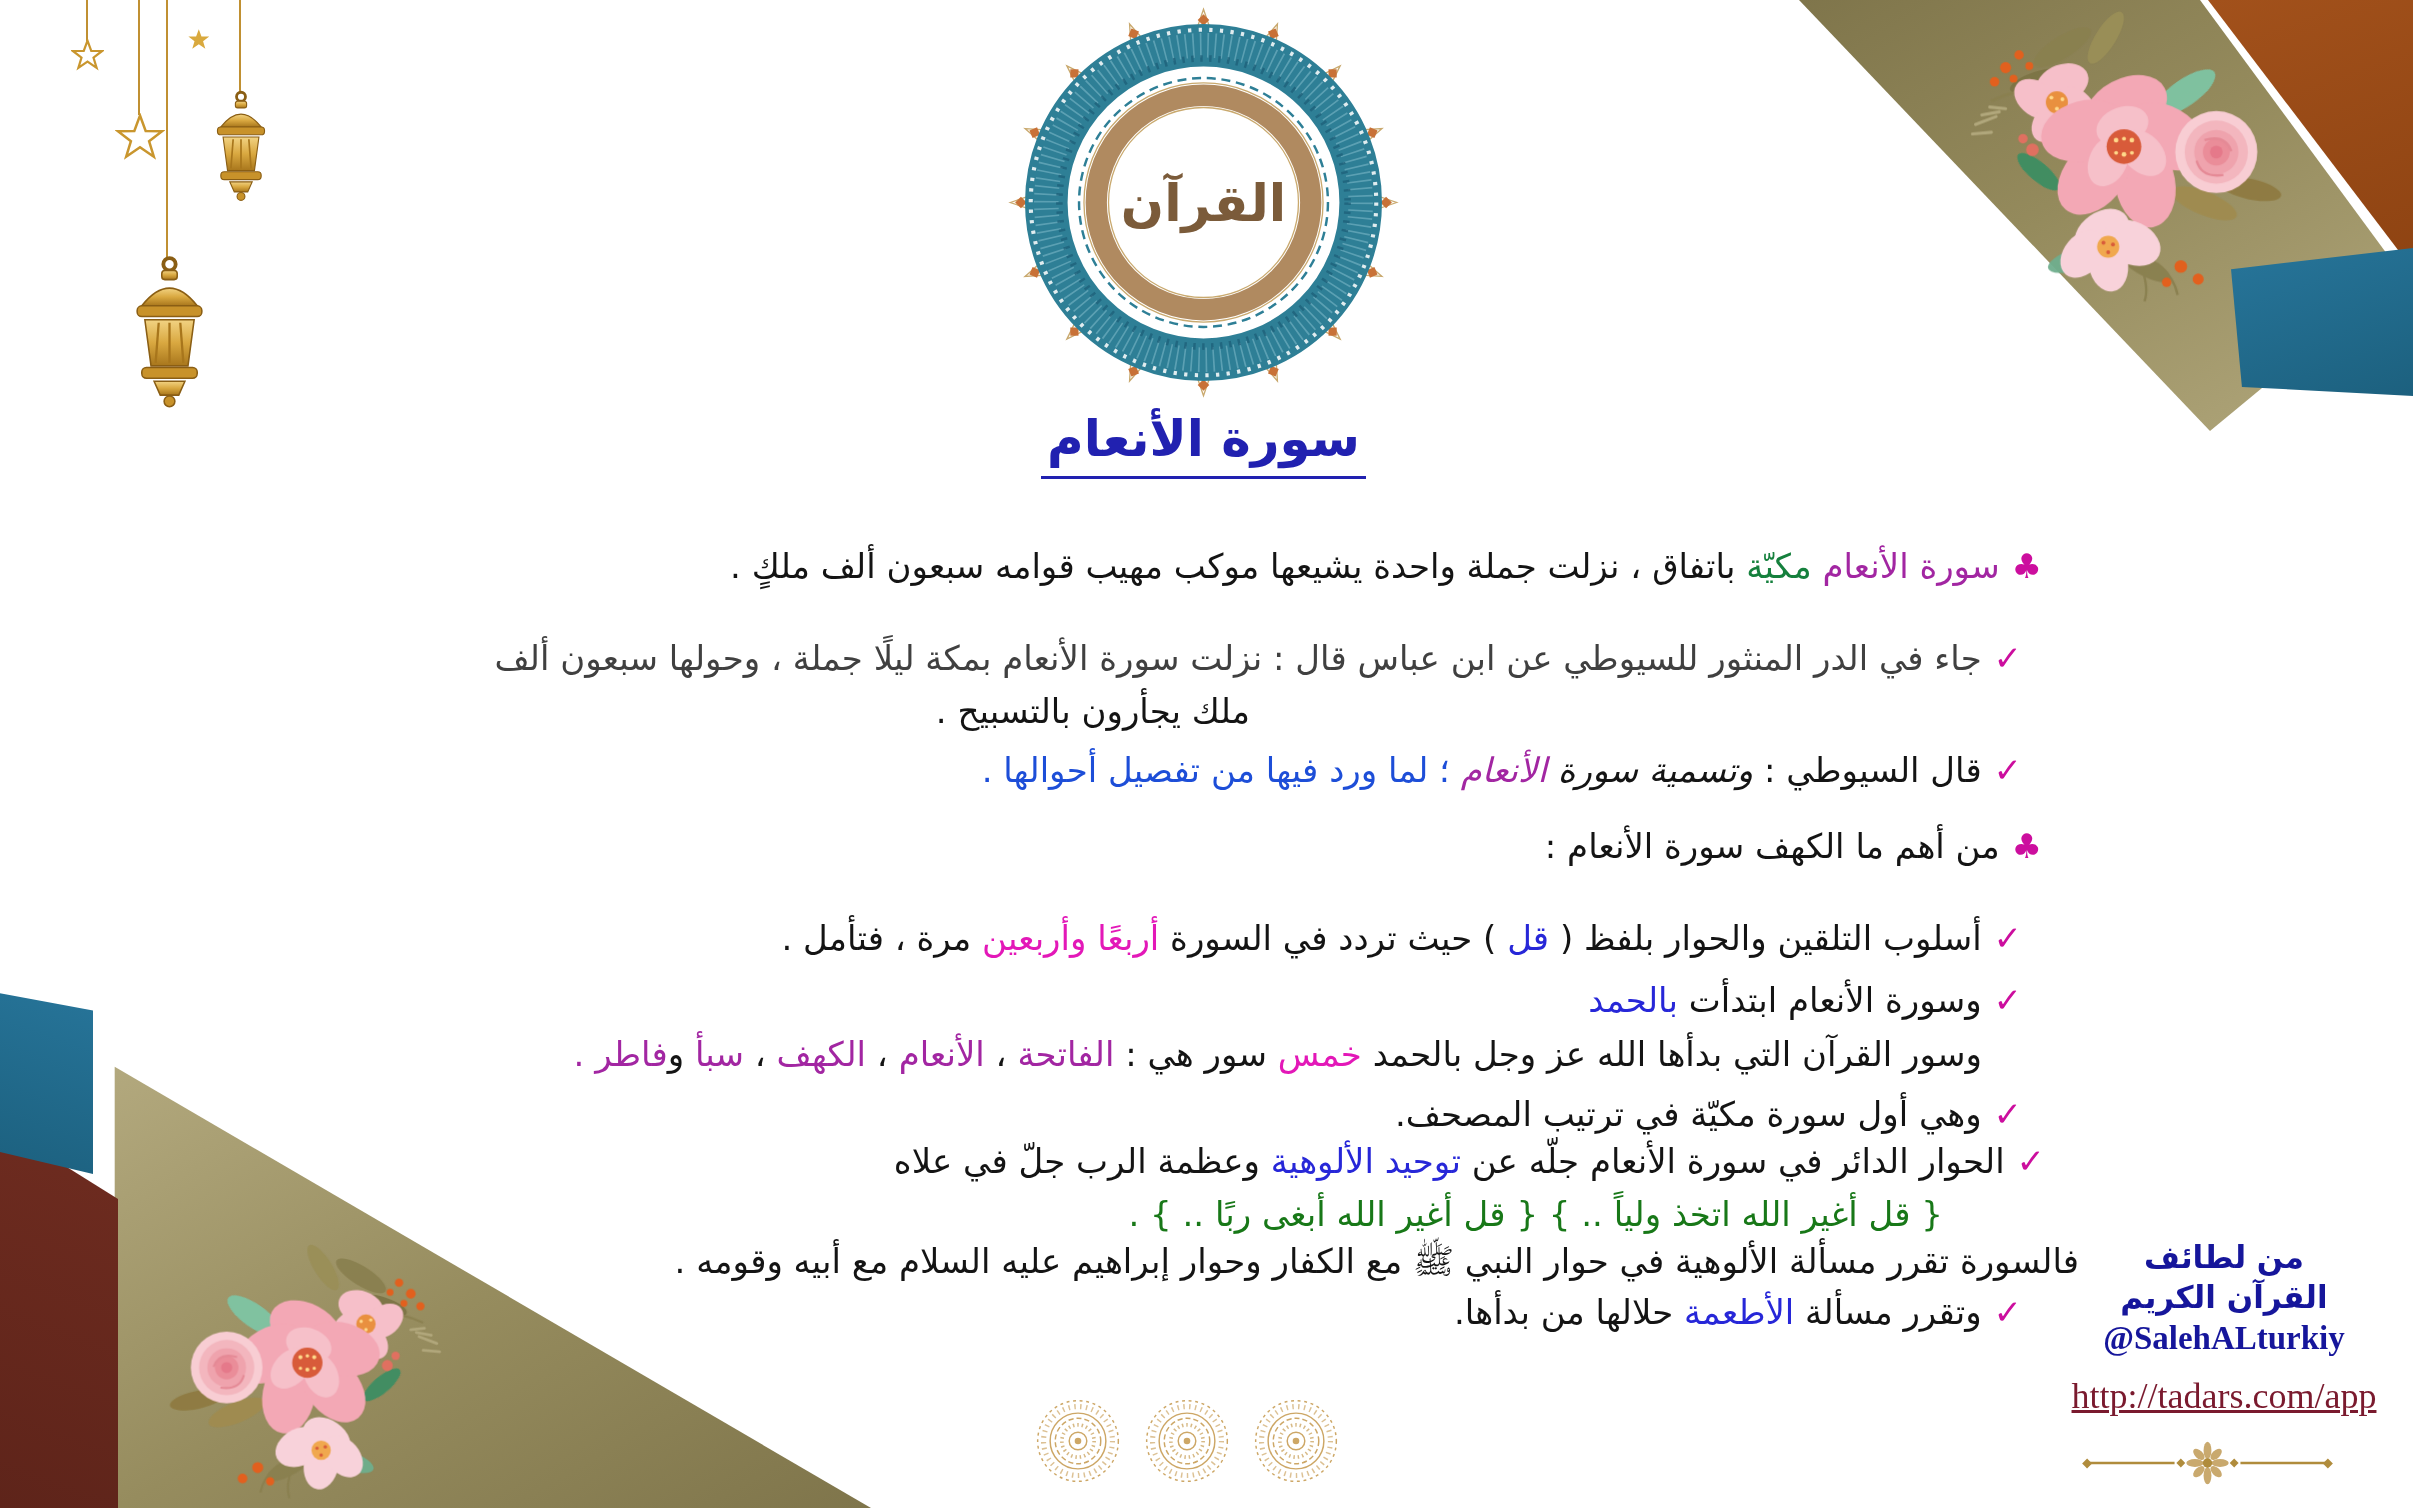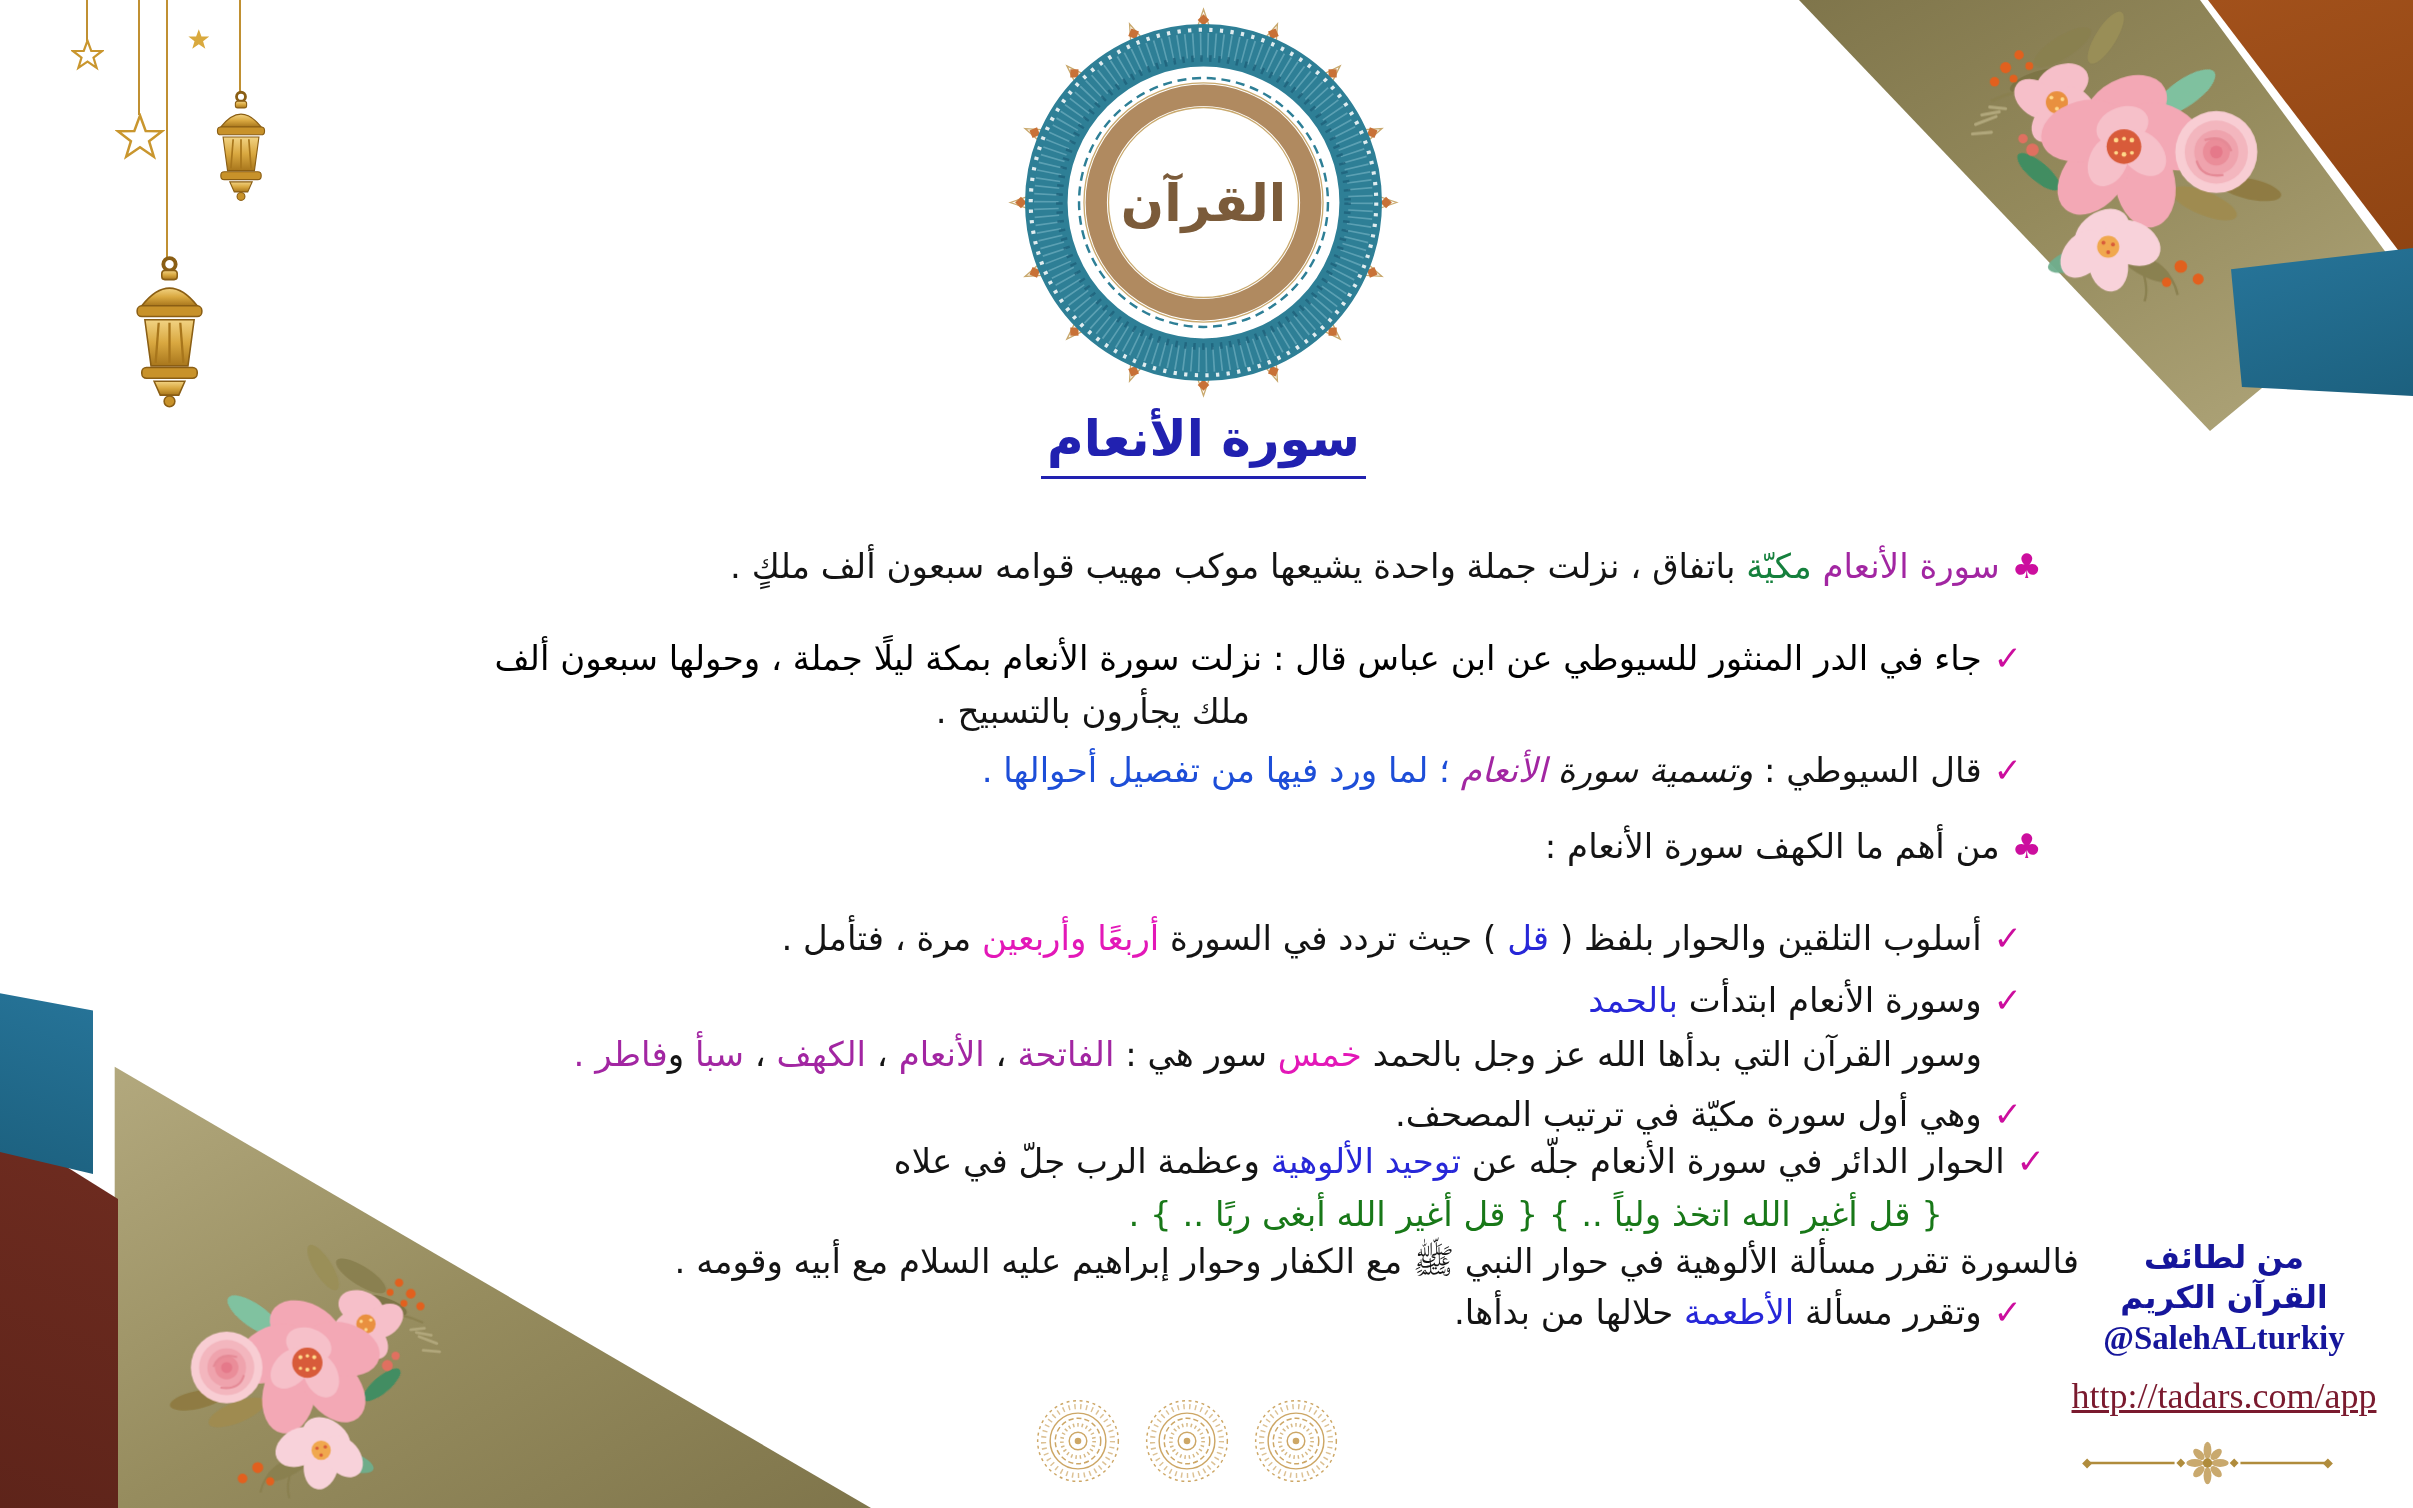--- a/index.html
+++ b/index.html
@@ -264,21 +264,21 @@
   <circle cx="240" cy="240" r="146" fill="none" stroke="#c9a96e" stroke-width="1.6"></circle>
   <circle cx="240" cy="240" r="116" fill="none" stroke="#c9a96e" stroke-width="1.6"></circle>
   <text x="240" y="262" text-anchor="middle" font-size="62" font-weight="bold" fill="#7b5b3a" font-family="DejaVu Sans, sans-serif" direction="rtl">القرآن</text>
 </svg>
 
 <div class="title-wrap">
   <span class="page-title" style="color: rgb(33, 33, 176);">سورة الأنعام</span>
 </div>
 
 <div class="line l1"><span style="color: rgb(204, 14, 158); font-weight: 700;">♣ </span><span style="color: rgb(162, 38, 162);">سورة الأنعام </span><span style="color: #15803d;">مكيّة </span><span style="color: rgb(20, 20, 20);">باتفاق ، نزلت جملة واحدة يشيعها موكب مهيب قوامه سبعون ألف ملكٍ .</span></div>
-<div class="line l2"><span style="color: rgb(204, 14, 158); font-weight: 700;">✓ </span><span style="color: #000000;">جاء في الدر المنثور للسيوطي عن ابن عباس قال : نزلت سورة الأنعام بمكة ليلًا جملة ، وحولها سبعون ألف</span></div>
+<div class="line l2"><span style="color: rgb(204, 14, 158); font-weight: 700;">✓ </span><span style="color: #404040;">جاء في الدر المنثور للسيوطي عن ابن عباس قال : نزلت سورة الأنعام بمكة ليلًا جملة ، وحولها سبعون ألف</span></div>
 <div class="line l3"><span style="color: rgb(20, 20, 20);">ملك يجأرون بالتسبيح .</span></div>
 <div class="line l4"><span style="color: rgb(204, 14, 158); font-weight: 700;">✓ </span><span style="color: rgb(20, 20, 20);">قال السيوطي : </span><span style="color: rgb(20, 20, 20); font-style: italic;">وتسمية سورة </span><span style="color: rgb(162, 38, 162); font-style: italic;">الأنعام</span><span style="color: #1d4ed8;"> ؛ لما ورد فيها من تفصيل أحوالها .</span></div>
 <div class="line l5"><span style="color: rgb(204, 14, 158); font-weight: 700;">♣ </span><span style="color: rgb(20, 20, 20);">من أهم ما الكهف سورة الأنعام :</span></div>
 <div class="line l6"><span style="color: rgb(204, 14, 158); font-weight: 700;">✓ </span><span style="color: rgb(20, 20, 20);">أسلوب التلقين والحوار بلفظ ( </span><span style="color: rgb(39, 39, 216);">قل</span><span style="color: rgb(20, 20, 20);"> ) حيث تردد في السورة </span><span style="color: rgb(227, 24, 184);">أربعًا وأربعين</span><span style="color: rgb(20, 20, 20);"> مرة ، فتأمل .</span></div>
 <div class="line l7"><span style="color: rgb(204, 14, 158); font-weight: 700;">✓ </span><span style="color: rgb(20, 20, 20);">وسورة الأنعام ابتدأت </span><span style="color: rgb(39, 39, 216); margin-left: 15px;">بالحمد</span></div>
 <div class="line l8"><span style="color: rgb(20, 20, 20);">وسور القرآن التي بدأها الله عز وجل بالحمد </span><span style="color: rgb(227, 24, 184);">خمس</span><span style="color: rgb(20, 20, 20);"> سور هي : </span><span style="color: rgb(162, 38, 162);">الفاتحة</span><span style="color: rgb(20, 20, 20);"> ، </span><span style="color: rgb(162, 38, 162);">الأنعام</span><span style="color: rgb(20, 20, 20);"> ، </span><span style="color: rgb(162, 38, 162);">الكهف</span><span style="color: rgb(20, 20, 20);"> ، </span><span style="color: rgb(162, 38, 162);">سبأ</span><span style="color: rgb(20, 20, 20);"> و</span><span style="color: rgb(162, 38, 162);">فاطر .</span></div>
 <div class="line l9"><span style="color: rgb(204, 14, 158); font-weight: 700;">✓ </span><span style="color: rgb(20, 20, 20);">وهي أول سورة مكيّة في ترتيب المصحف.</span></div>
 <div class="line l10"><span style="color: rgb(204, 14, 158); font-weight: 700;">✓ </span><span style="color: rgb(20, 20, 20);">الحوار الدائر في سورة الأنعام جلّه عن </span><span style="color: rgb(39, 39, 216);">توحيد الألوهية</span><span style="color: rgb(20, 20, 20);"> وعظمة الرب جلّ في علاه</span></div>
 <div class="line l11"><span style="color: rgb(24, 120, 24);">{ قل أغير الله اتخذ ولياً .. } { قل أغير الله أبغى ربًا .. } .</span></div>
 <div class="line l12"><span style="color: rgb(20, 20, 20);">فالسورة تقرر مسألة الألوهية في حوار النبي ﷺ مع الكفار وحوار إبراهيم عليه السلام مع أبيه وقومه .</span></div>

